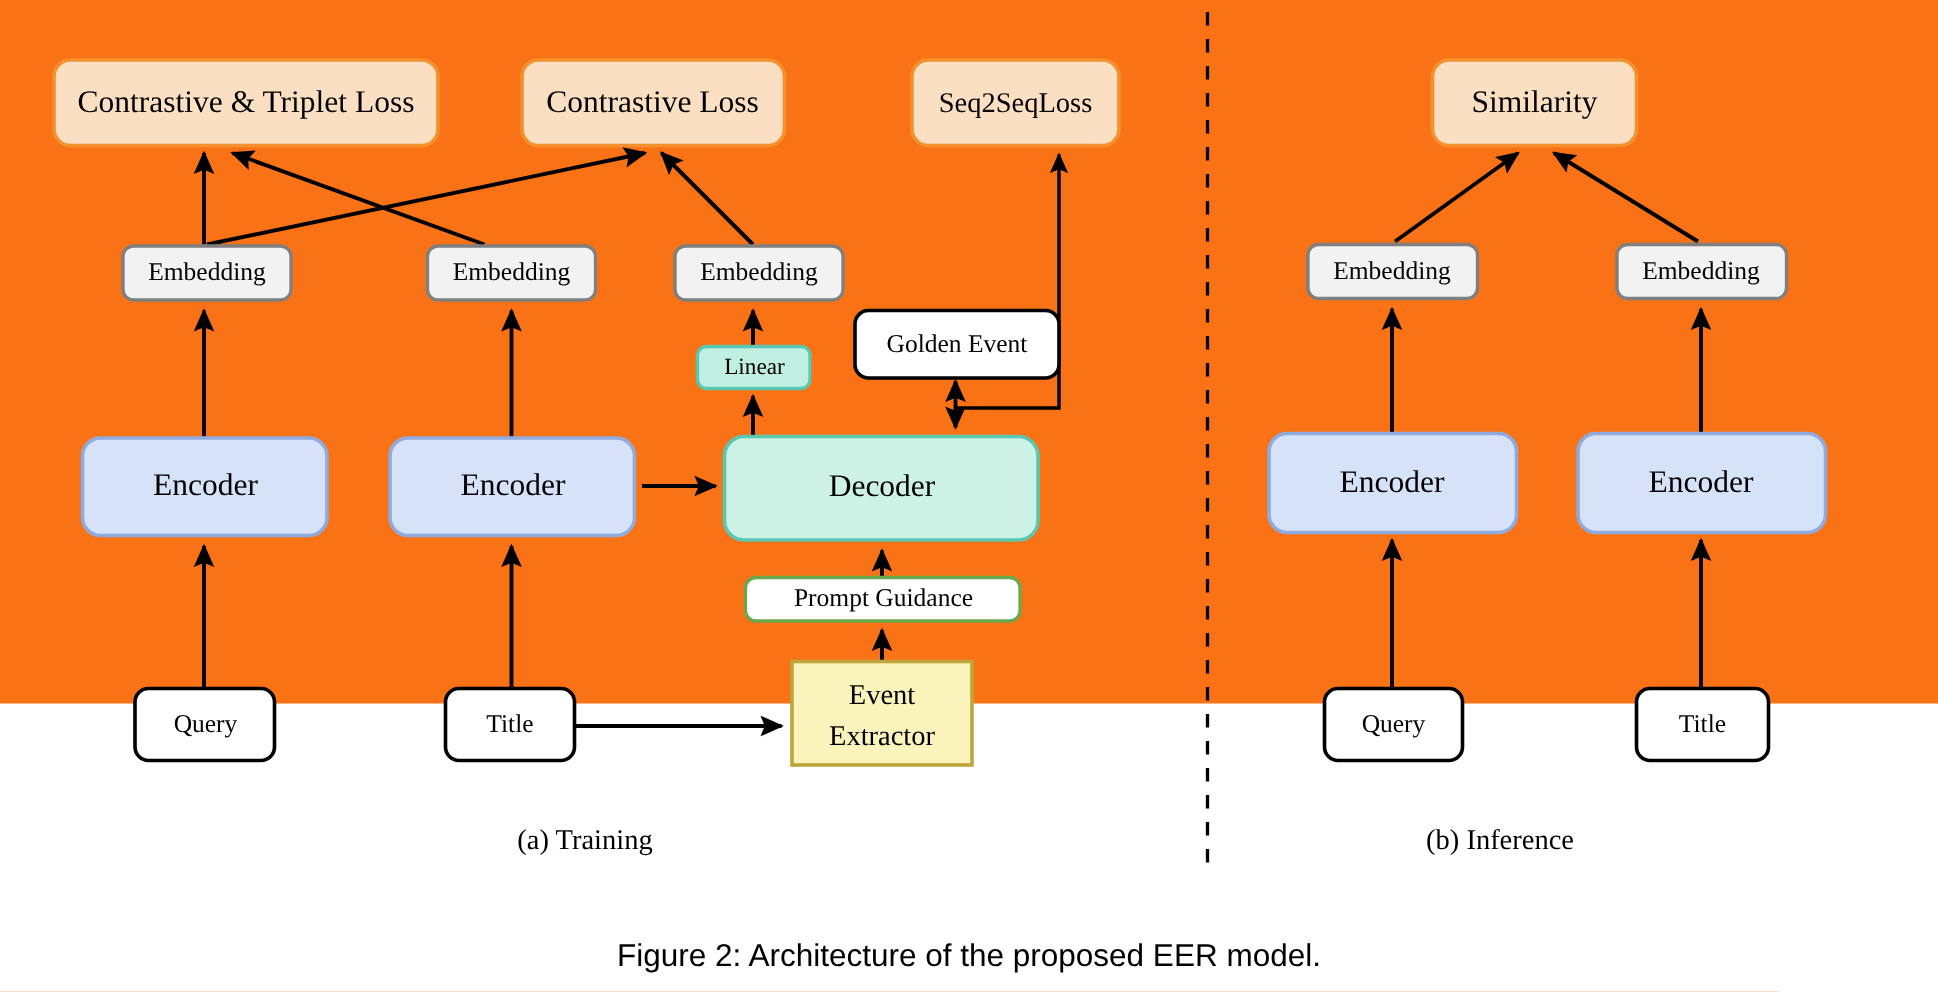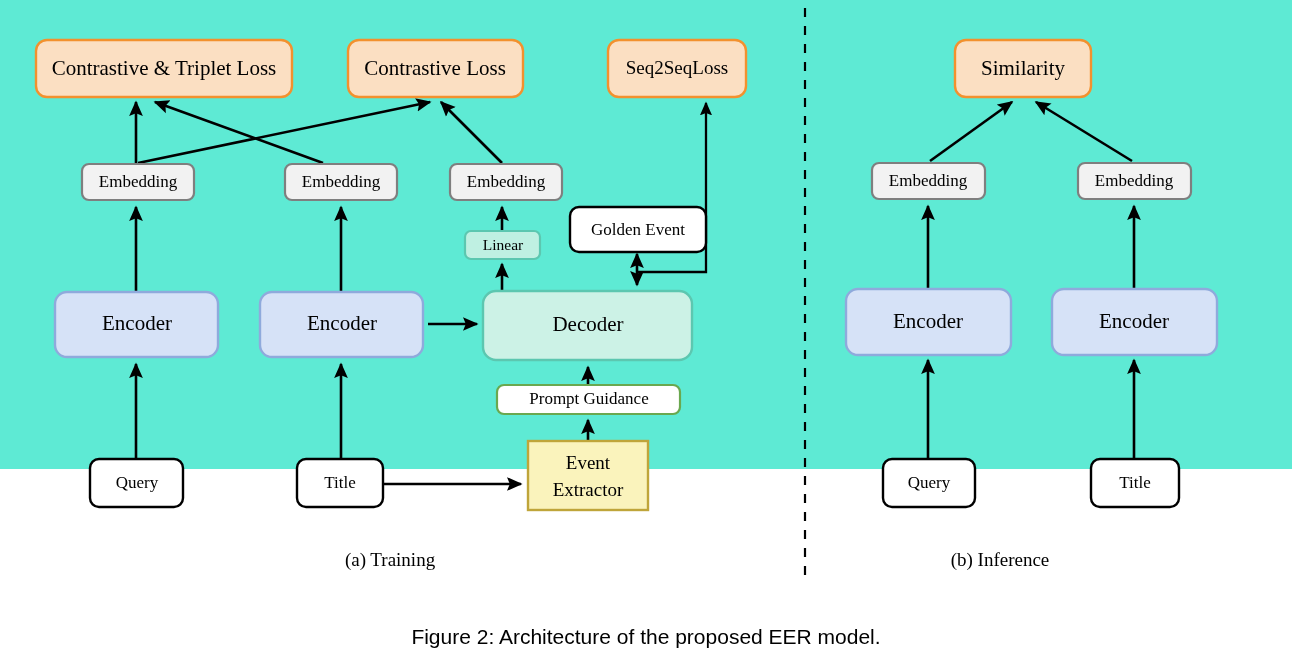--- a/index.html
+++ b/index.html
@@ -10,21 +10,21 @@
   body {
     width: 1292px;
     height: 661px;
     font-family: "Liberation Serif", serif;
     overflow: hidden;
   }
   #figure-root {
     position: relative;
     width: 1292px;
     height: 469px;
-    background: #5eead4;
+    background: #f97316;
   }
   svg.diagram {
     position: absolute;
     left: 0;
     top: 0;
     width: 1292px;
     height: 661px;
     display: block;
   }
   .node-label {

